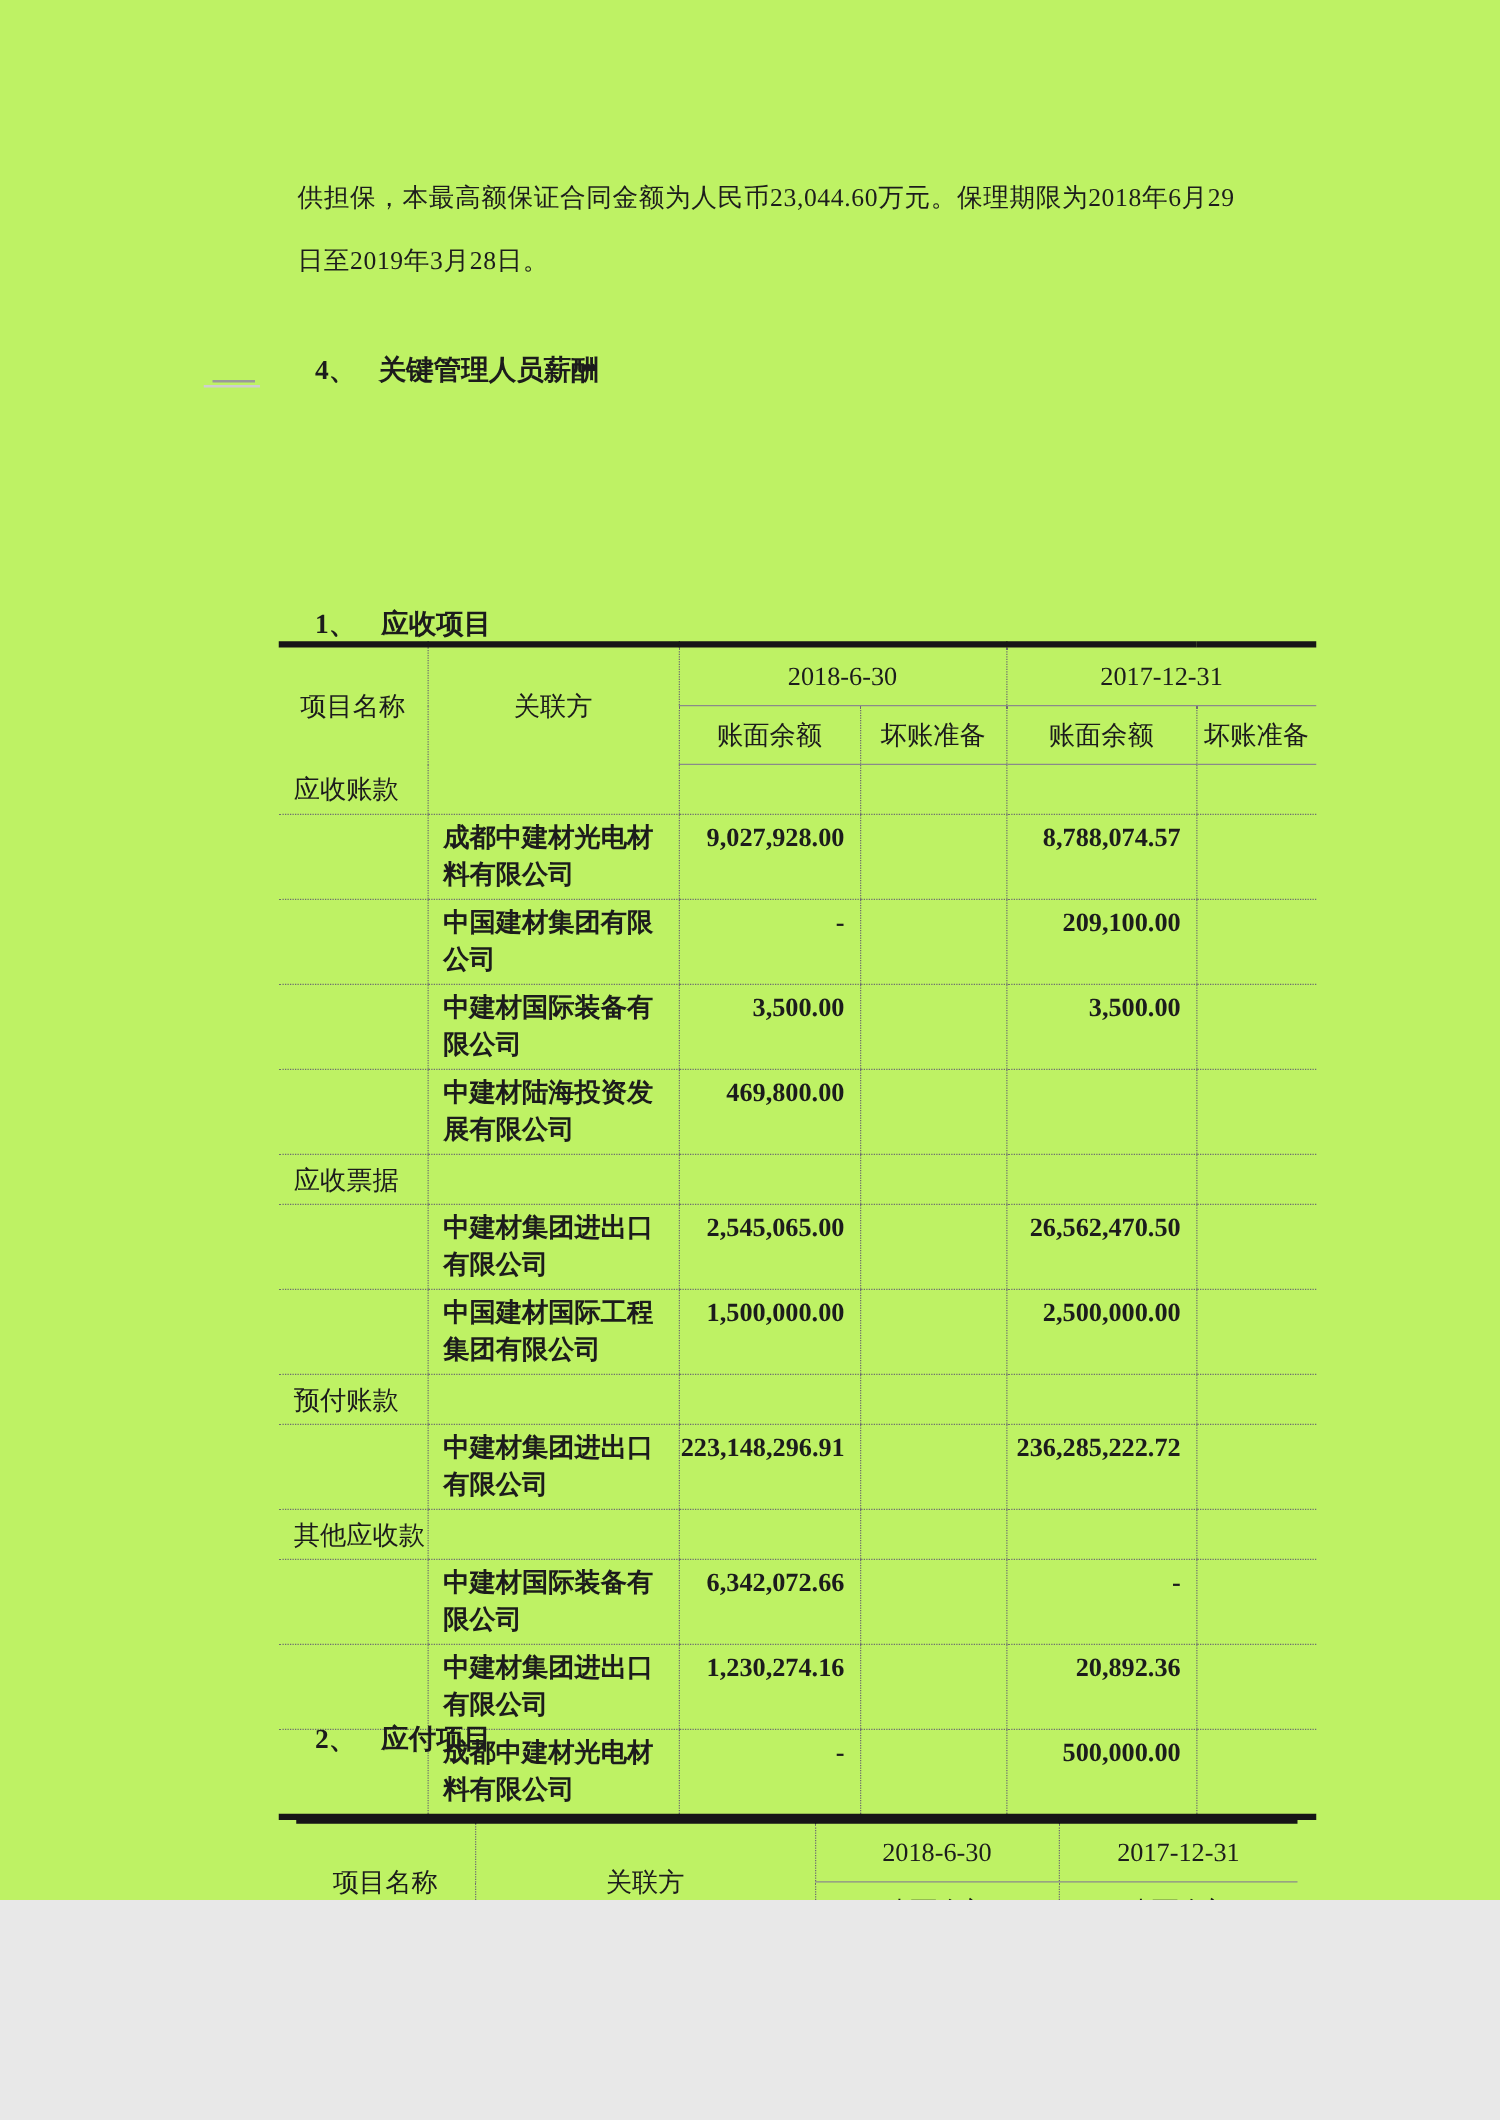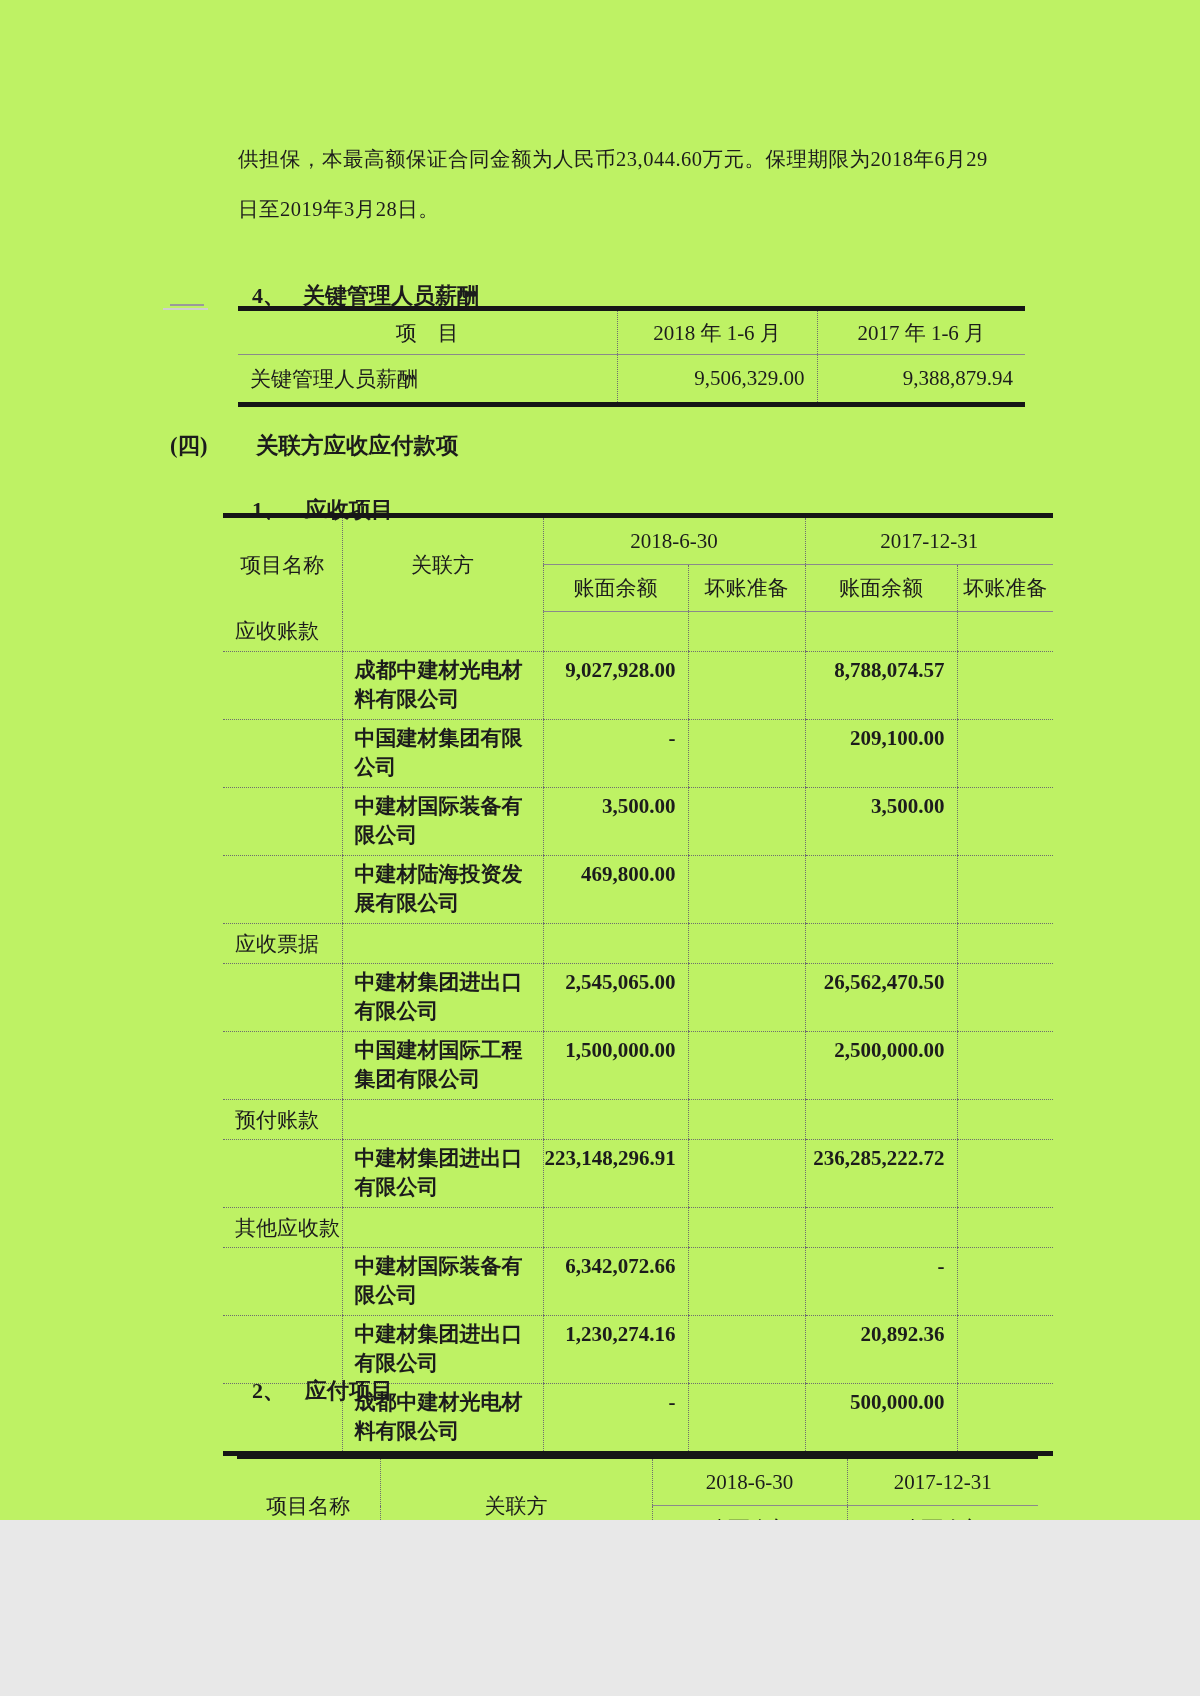--- a/index.html
+++ b/index.html
@@ -13,21 +13,21 @@
   .intro .line{height:50px;line-height:30px;letter-spacing:0.5px;}
   
   .mdash1{left:170px;top:304px;width:34px;height:2px;background:#9a9a9a;}
   .mdash2{left:163px;top:308px;width:45px;height:2px;background:#cfcfcf;}
   
   .hd{font-weight:bold;font-size:22px;white-space:nowrap;}
   .h4{left:252px;top:281px;}
   .h4 .num{display:inline-block;width:51px;}
   .hsi{left:170px;top:430px;font-size:22.5px;}
   .hsi .num{display:inline-block;width:86px;}
-  .h1r{left:252px;top:495px;}
+  .h1r{left:252px;top:484px;}
   .h1r .num{display:inline-block;width:53px;}
   .h2p{left:252px;top:1376px;}
   .h2p .num{display:inline-block;width:53px;}
   
   table{border-collapse:collapse;table-layout:fixed;}
   td{font-size:21px;overflow:hidden;}
   .vl{border-left:1px dotted #6e6e6e;}
   .num-cell{text-align:right;padding-right:12px;}
   
   .tbl1{left:238px;top:306px;width:787px;border-top:5px solid #161616;border-bottom:5px solid #161616;}
@@ -67,43 +67,21 @@
     <div class="line">日至2019年3月28日。</div>
   </div>
 
   <div class="abs mdash1"></div>
   <div class="abs mdash2"></div>
 
   <div class="abs hd h4">
     <span class="num">4、</span><span>关键管理人员薪酬</span>
   </div>
 
-  <table class="abs tbl1">
-    <colgroup>
-        <col style="width:379px">
-        <col style="width:200px">
-        <col style="width:208px">
-      </colgroup>
-    <tbody>
-        <tr class="hr">
-      <td>项　目</td>
-      <td class="vl">2018 年 1-6 月</td>
-      <td class="vl">2017 年 1-6 月</td>
-    </tr>
-    <tr class="dr">
-      <td class="lbl">关键管理人员薪酬</td>
-      <td class="vl num-cell">9,506,329.00</td>
-      <td class="vl num-cell">9,388,879.94</td>
-    </tr>
-  </tbody>
-    </table>
-
-  <div class="abs hd hsi">
-    <span class="num">(四)</span><span>关联方应收应付款项</span>
-  </div>
+
 
   <div class="abs hd h1r">
     <span class="num">1、</span><span>应收项目</span>
   </div>
 
   <table class="abs tblR">
     <colgroup>
       <col style="width:119px">
         <col style="width:201px">
         <col style="width:145px">

